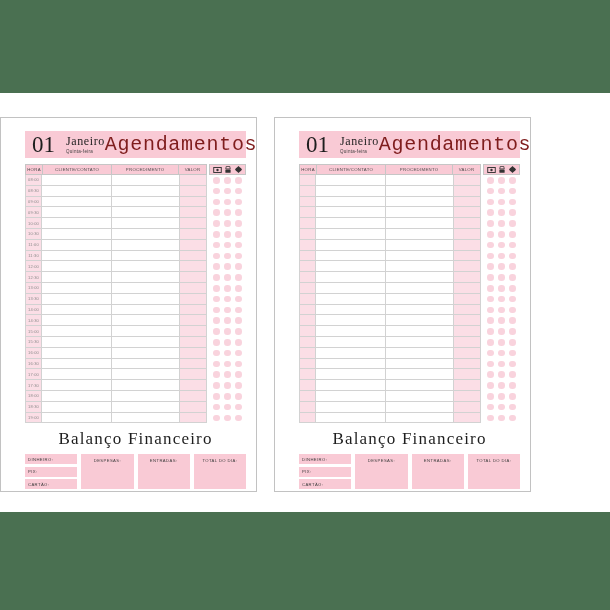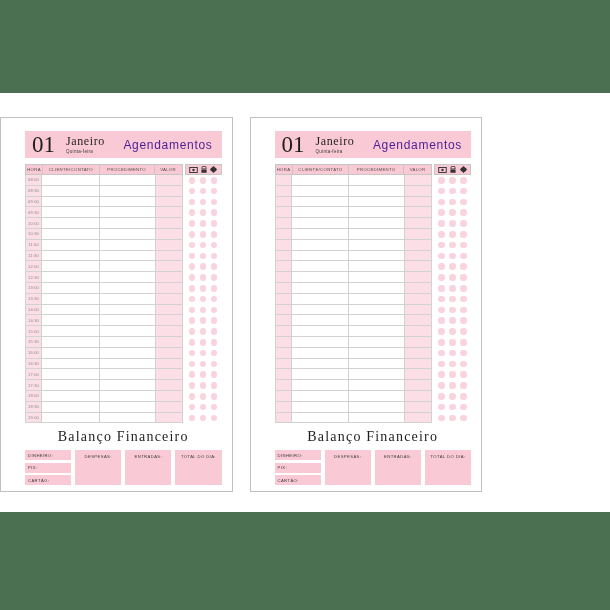--- a/index.html
+++ b/index.html
@@ -5,39 +5,39 @@
   html,body{margin:0;padding:0;}
   body{
     width:610px;height:610px;position:relative;background:#ffffff;
     font-family:"Liberation Sans", sans-serif;overflow:hidden;
     -webkit-font-smoothing:antialiased;
   }
   .green-strip{position:absolute;left:0;right:0;background:var(--green,#4a7051);}
   .green-top{top:0;height:93px;}
   .green-bottom{top:512px;height:98px;}
 
-  .spread{position:absolute;top:117px;left:0;width:482px;display:flex;justify-content:flex-start;gap:17px;}
+  .spread{position:absolute;top:117px;left:0;width:610px;display:flex;justify-content:flex-start;gap:17px;}
   .page{
     width:257px;height:375px;background:#fff;border:1px solid #c2c2c2;
     box-sizing:border-box;padding:13px 10px 0 24px;display:flex;flex-direction:column;
   }
 
   
   .band{
     height:27px;flex:0 0 27px;background:var(--pink,#f9cad5);
     display:flex;align-items:center;padding:0 9px 0 7px;box-sizing:border-box;
   }
   .day-number{
     font-family:"Liberation Serif", serif;font-size:23px;line-height:1;
     color:#1e1e1e;letter-spacing:0;
   }
   .month-wrap{margin-left:11px;display:flex;flex-direction:column;justify-content:center;}
   .month{font-family:Liberation Serif, serif;font-size:12px;line-height:1;color:#1e1e1e;letter-spacing:.6px;}
   .weekday{font-size:4.5px;color:#3a3a3a;margin-top:1.5px;letter-spacing:.3px;}
-  .band-title{margin-left:auto;font-family:Liberation Sans, sans-serif;font-size:12px;color:#4c1d95;letter-spacing:.7px;}
+  .band-title{margin-left:auto;font-family:Liberation Mono, monospace;font-size:20px;color:#7f1d1d;letter-spacing:.7px;}
 
   
   .table{margin-top:6px;}
   .thead{display:flex;height:11px;}
   .thead-main{display:flex;flex:1;background:var(--pink,#f9cad5);border:1px solid #c6c6c6;box-sizing:border-box;}
   .thead-icons{
     width:37px;flex:0 0 37px;margin-left:2px;background:var(--pink,#f9cad5);
     border:1px solid #c6c6c6;box-sizing:border-box;
     display:flex;align-items:center;justify-content:space-around;padding:0 2px;
   }
@@ -60,21 +60,21 @@
   .cell.proc{flex:1;}
   .cell.valor{width:27px;flex:0 0 27px;background:var(--pink-light,#fbdee6);}
   .dots{
     width:37px;flex:0 0 37px;margin-left:2px;display:flex;align-items:center;
     justify-content:space-around;padding:0 2px;box-sizing:border-box;
   }
   .dot{width:6.6px;height:6.6px;border-radius:50%;background:var(--dot,#f9d3dd);}
 
   
   .fin-title{
-    text-align:center;font-family:"Liberation Serif", serif;font-size:14px;color:#1e1e1e;
+    text-align:center;font-family:"Liberation Serif", serif;font-size:17px;color:#1e1e1e;
     letter-spacing:1.2px;margin-top:6px;margin-bottom:5px;
   }
   .fin-row{display:grid;grid-template-columns:repeat(4,1fr);gap:4px;height:35px;}
   .methods{display:flex;flex-direction:column;gap:2.5px;}
   .mbar{
     flex:1;background:var(--pink,#f9cad5);display:flex;align-items:center;
     padding-left:3px;font-size:4.2px;color:#3d3d3d;letter-spacing:.4px;box-sizing:border-box;
   }
   .fbox{
     background:var(--pink,#f9cad5);text-align:center;padding-top:3.5px;

